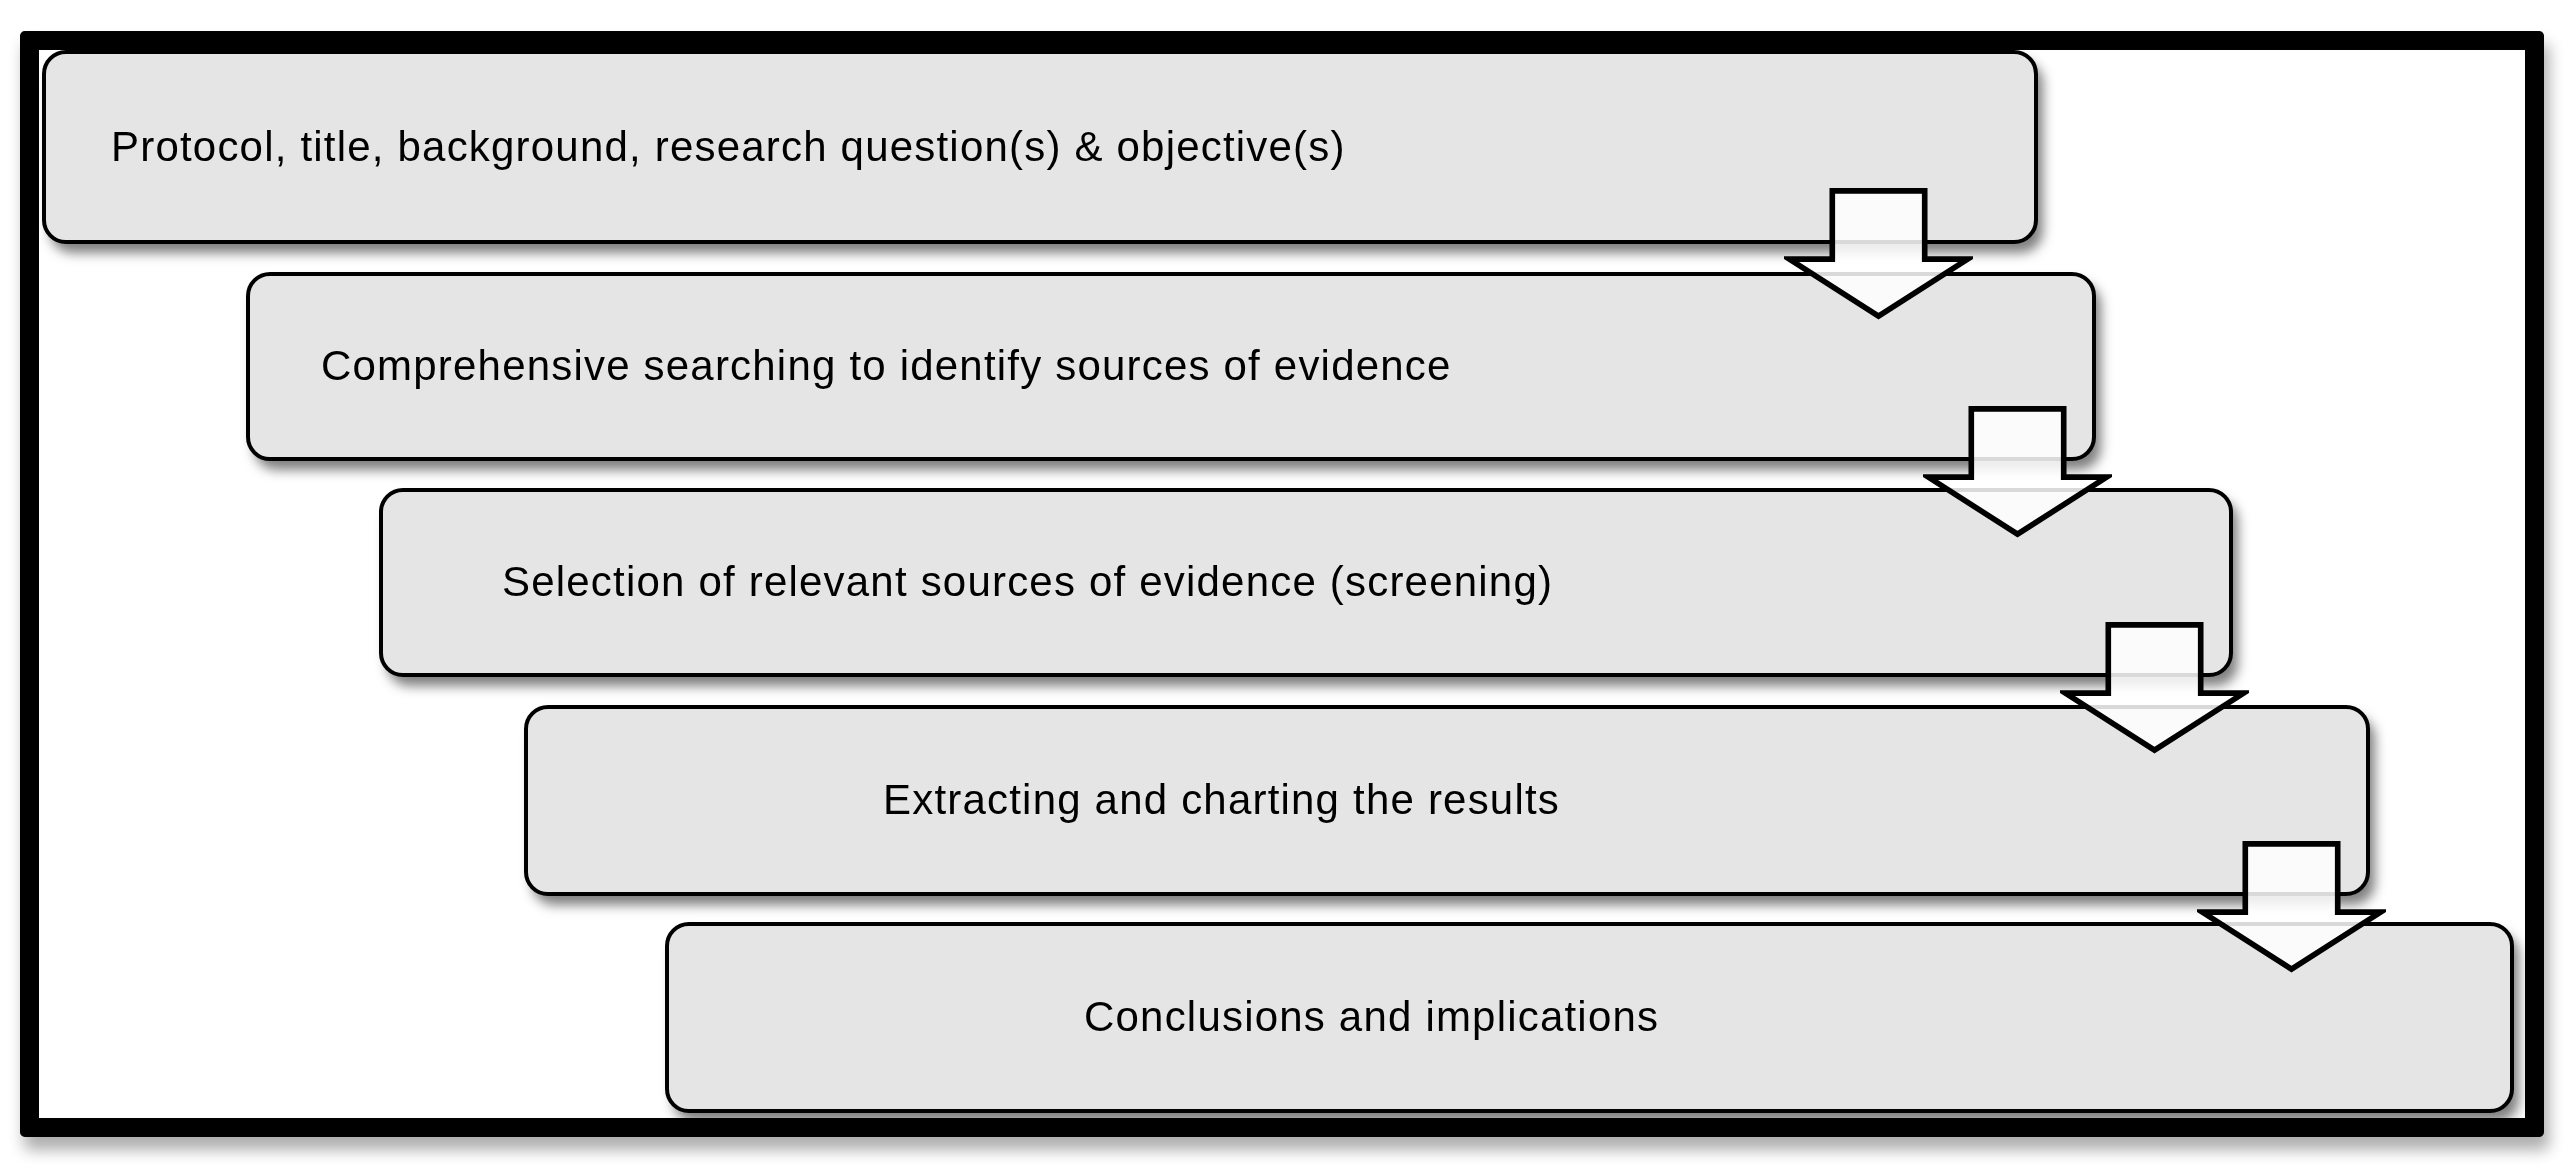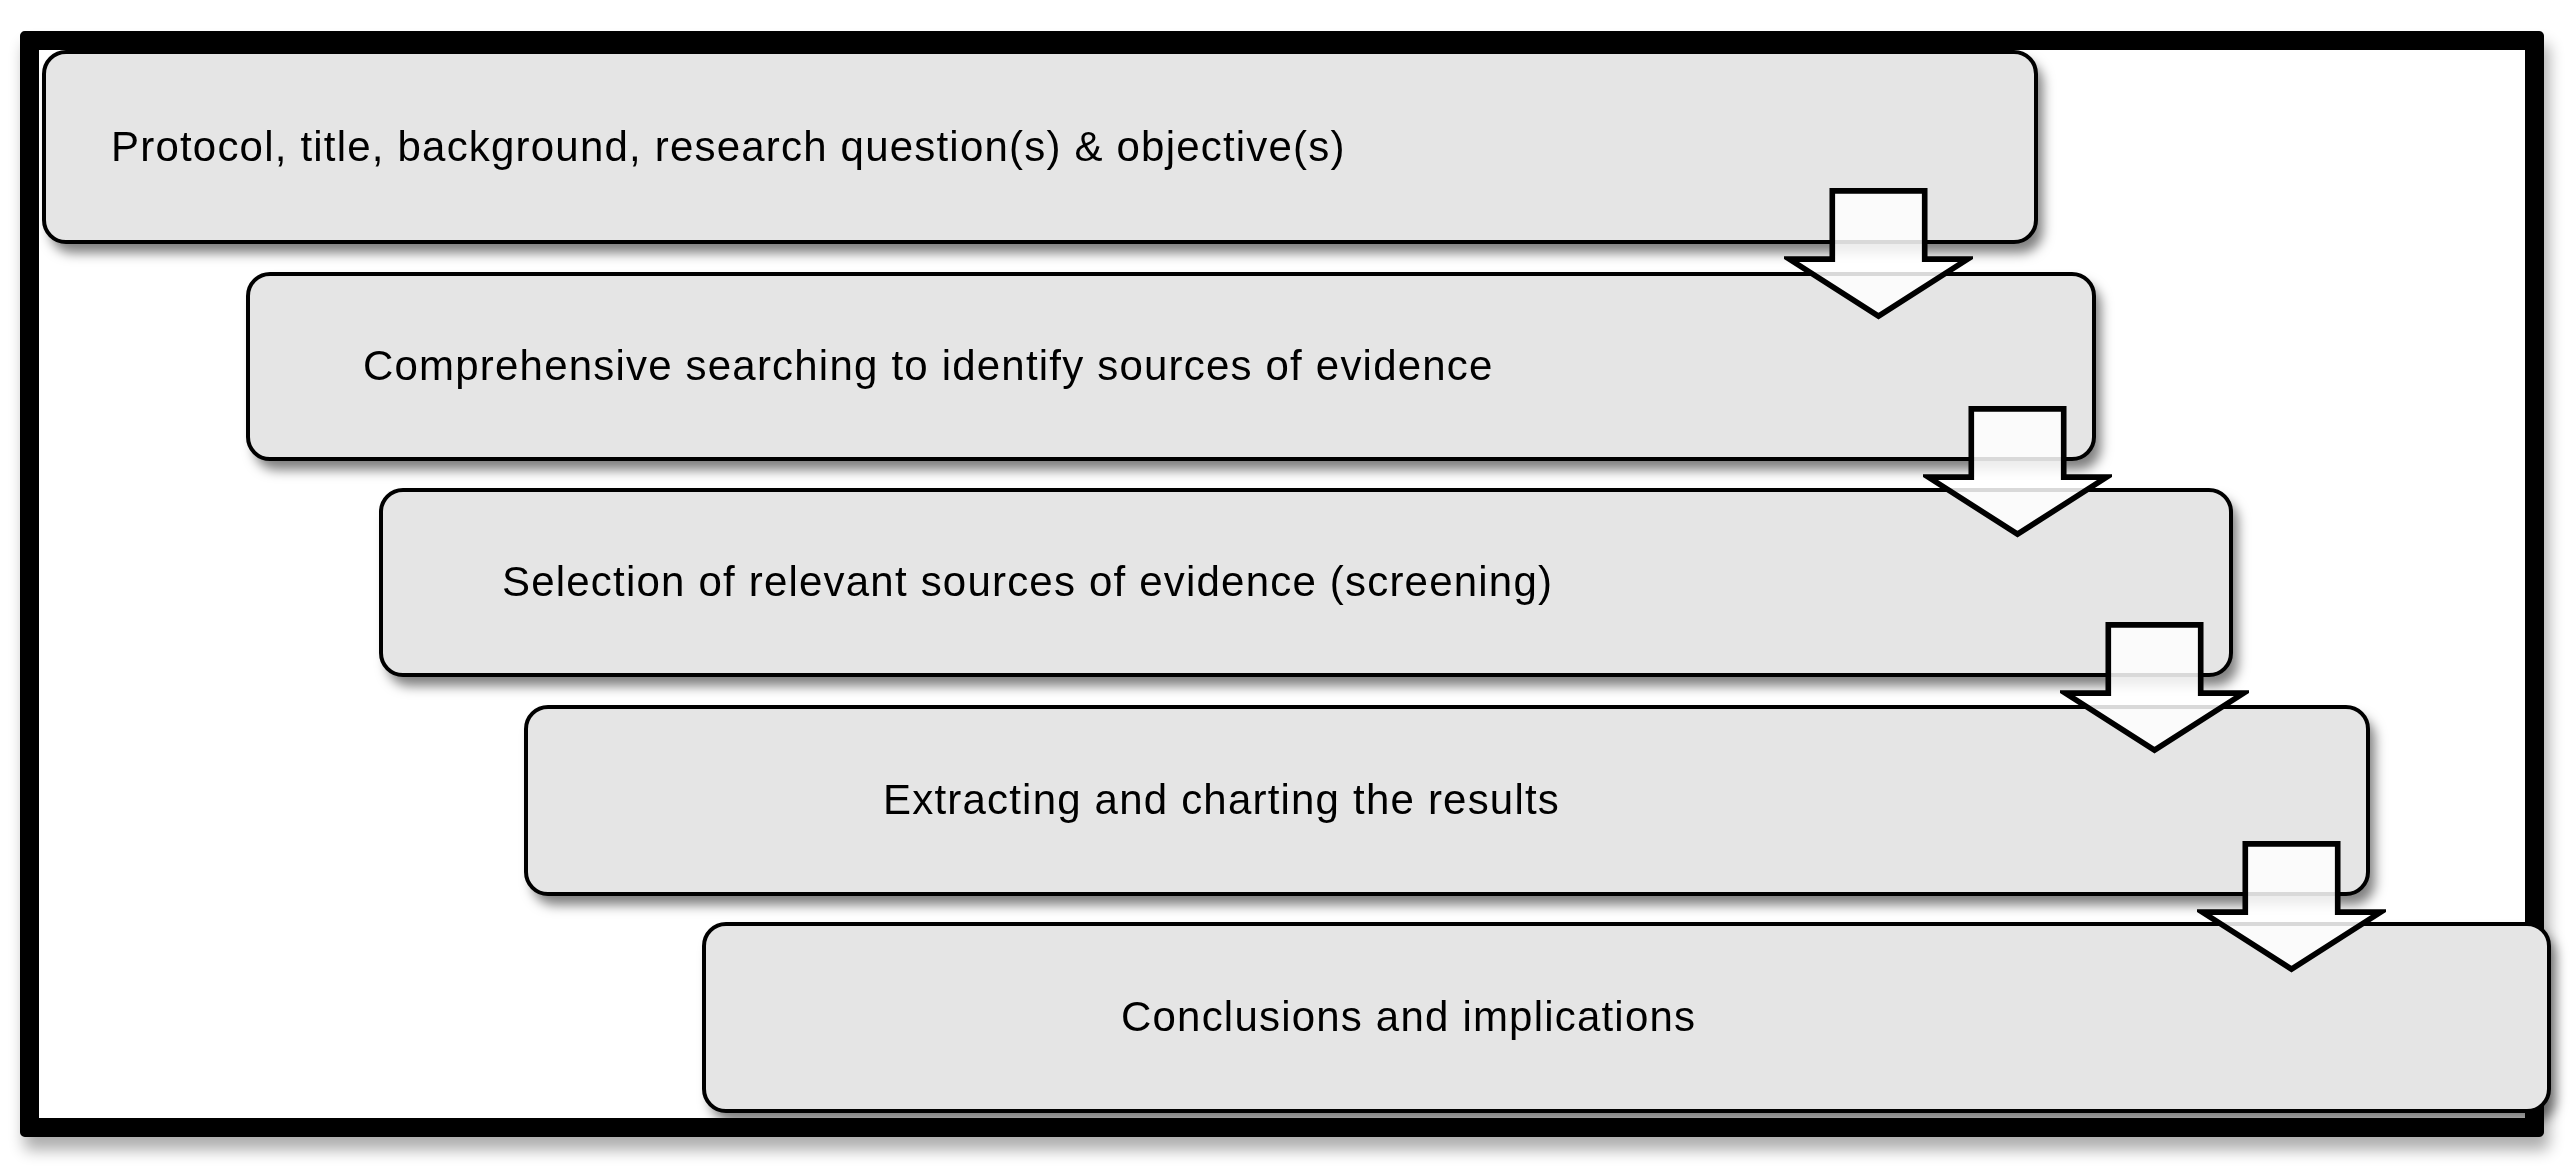--- a/index.html
+++ b/index.html
@@ -45,24 +45,24 @@
     color: #000000;
     white-space: nowrap;
     line-height: 1.1;
   }
   .arrow {
     position: absolute;
     z-index: 10;
   }
   
   #box-1 { left: 42px;  top: 50px;   width: 1996px; height: 194px; padding-left: 65px;  }
-  #box-2 { left: 246px; top: 272px;  width: 1850px; height: 189px; padding-left: 113px;  }
+  #box-2 { left: 246px; top: 272px;  width: 1850px; height: 189px; padding-left: 71px;  }
   #box-3 { left: 379px; top: 488px;  width: 1854px; height: 189px; padding-left: 119px; }
   #box-4 { left: 524px; top: 705px;  width: 1846px; height: 191px; padding-left: 355px; }
-  #box-5 { left: 665px; top: 922px; width: 1849px; height: 191px; padding-left: 415px; margin-left: 37px; }
+  #box-5 { left: 665px; top: 922px; width: 1849px; height: 191px; padding-left: 415px; }
   #arrow-1 { left: 1784px; top: 186px;  }
   #arrow-2 { left: 1923px; top: 404px;  }
   #arrow-3 { left: 2060px; top: 620px;  }
   #arrow-4 { left: 2197px; top: 839px; }
 </style>
 </head>
 <body>
 
 <div class="canvas">
 

